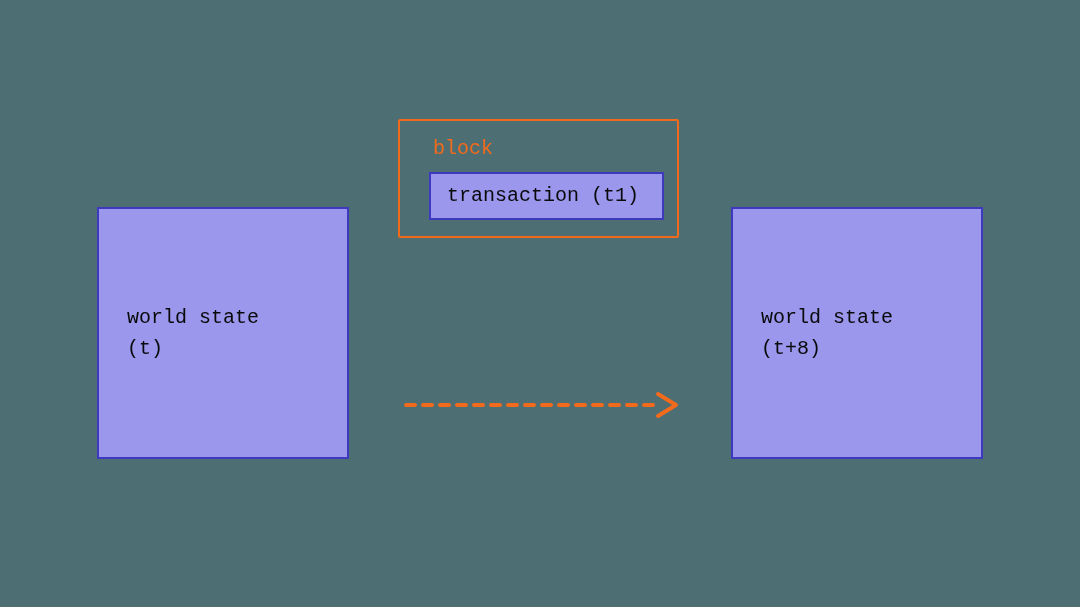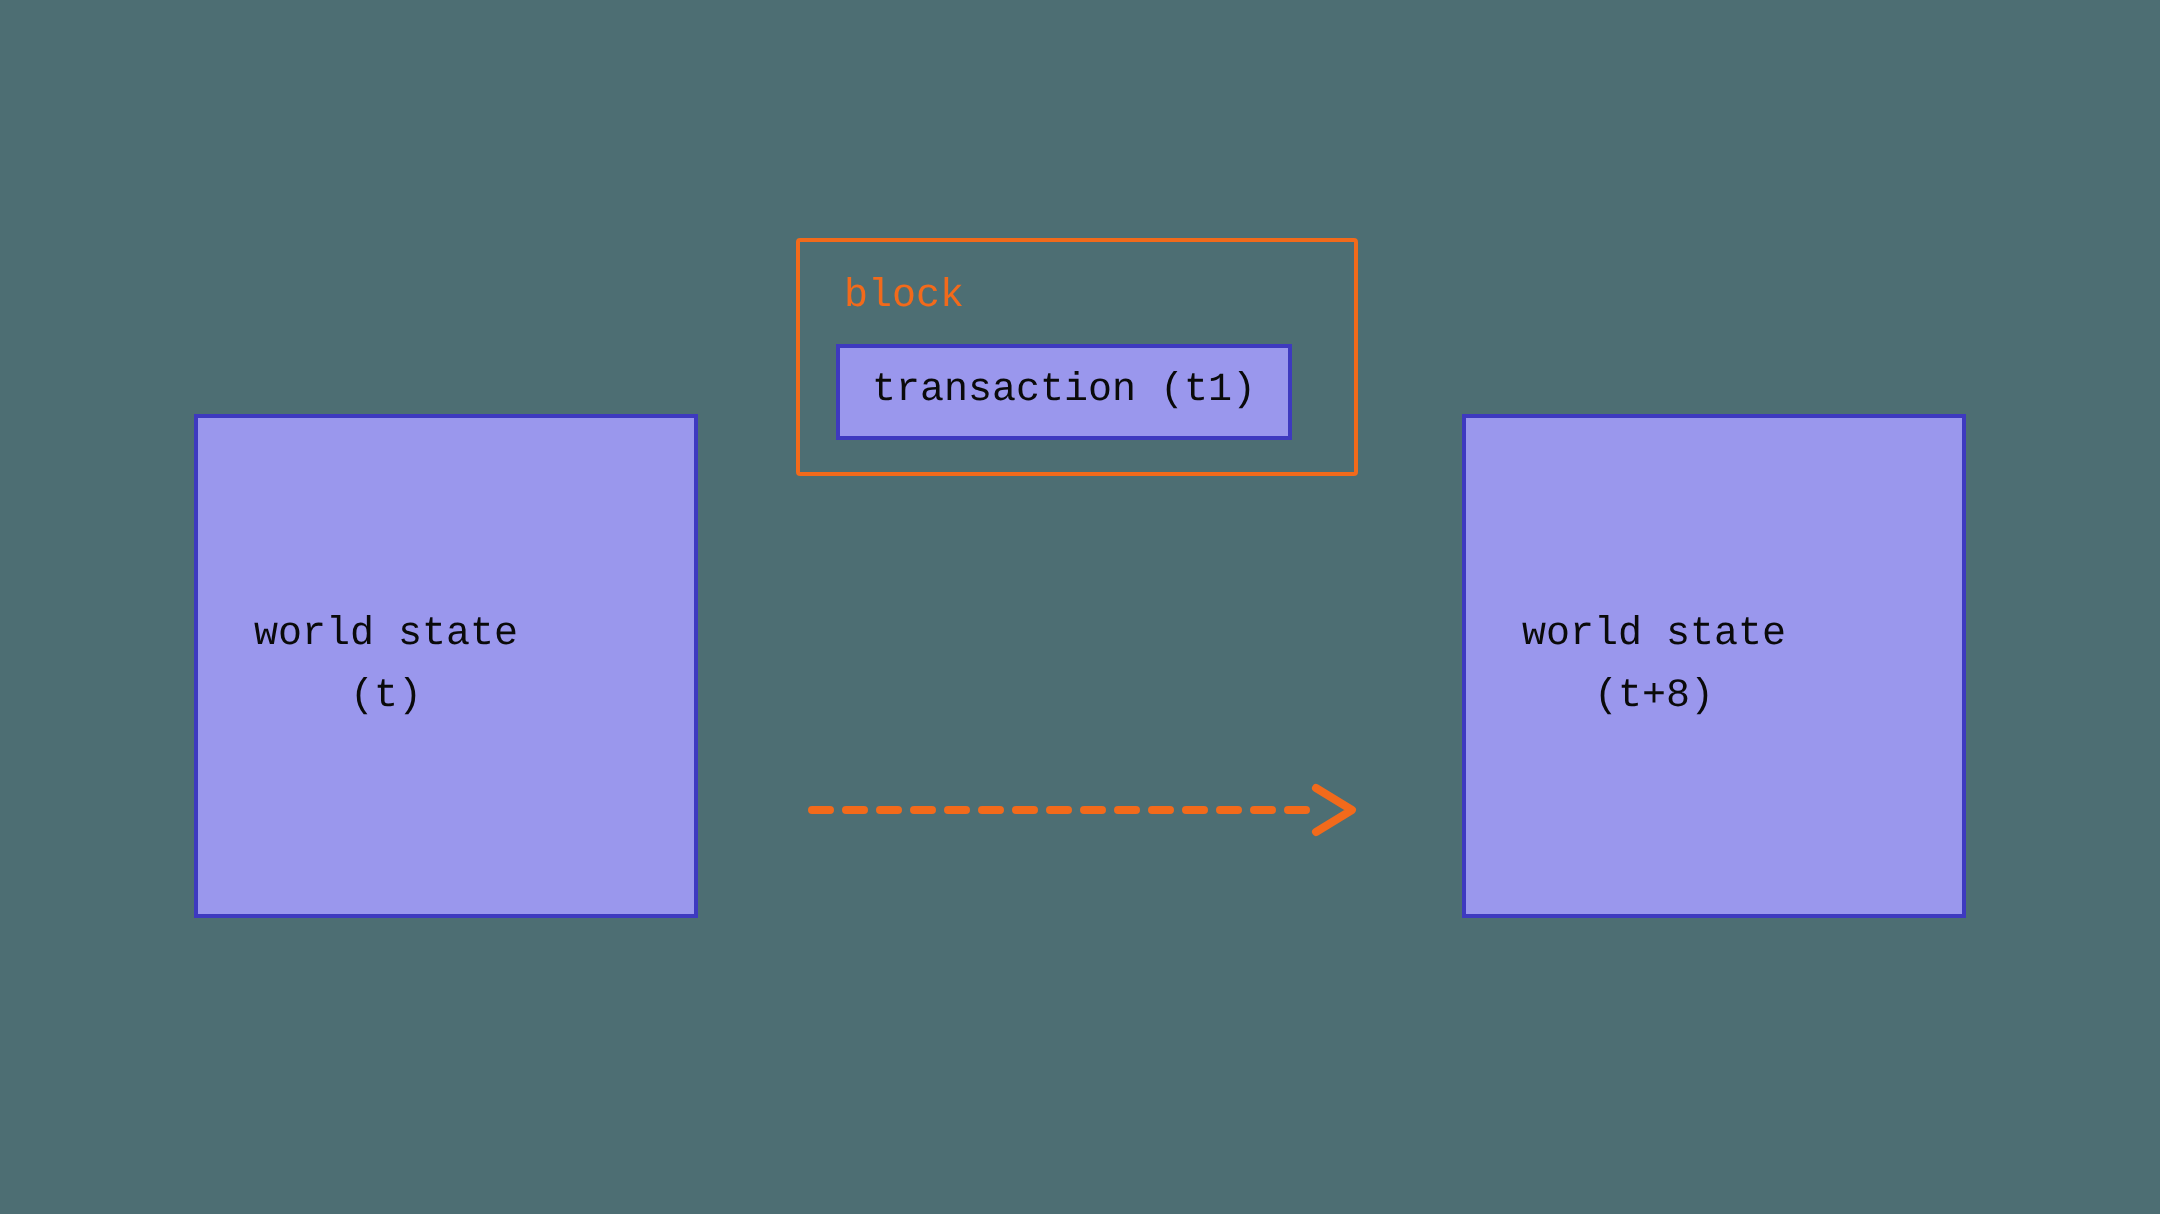--- a/index.html
+++ b/index.html
@@ -27,41 +27,40 @@
     border: 2px solid #3E39BF;
     width: 252px;
     height: 252px;
     padding: 28px;
     display: flex;
     align-items: center;
   }
   .state .label {
     line-height: 1.55;
     white-space: pre-line;
-    text-align: center;
   }
   .state-left  { left: 97px;  top: 207px; }
   .state-right { left: 731px; top: 207px; }
 
   .block {
     left: 398px;
     top: 119px;
     width: 281px;
     border: 2px solid #F26A1B;
     border-radius: 2px;
-    padding: 14px 13px 16px 18px;
+    padding: 14px 13px 16px 29px;
   }
   .block-title {
     color: #F26A1B;
     margin: 2px 0 12px 4px;
     font-size: 20px;
   }
   .txlist {
     display: flex;
-    flex-direction: row;
+    flex-direction: column;
     gap: 8px;
   }
   .tx {
     background: #9A97ED;
     border: 2px solid #3E39BF;
     padding: 10px 16px;
     font-size: 20px;
     line-height: 1.2;
   }
 

